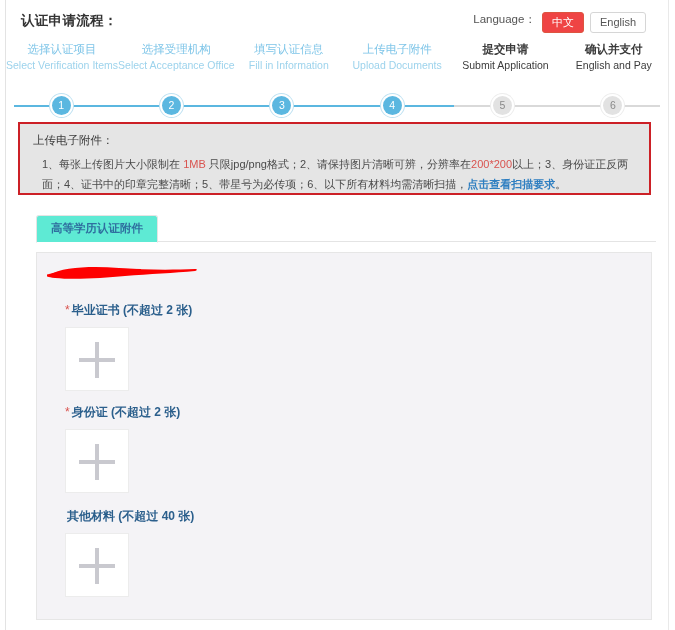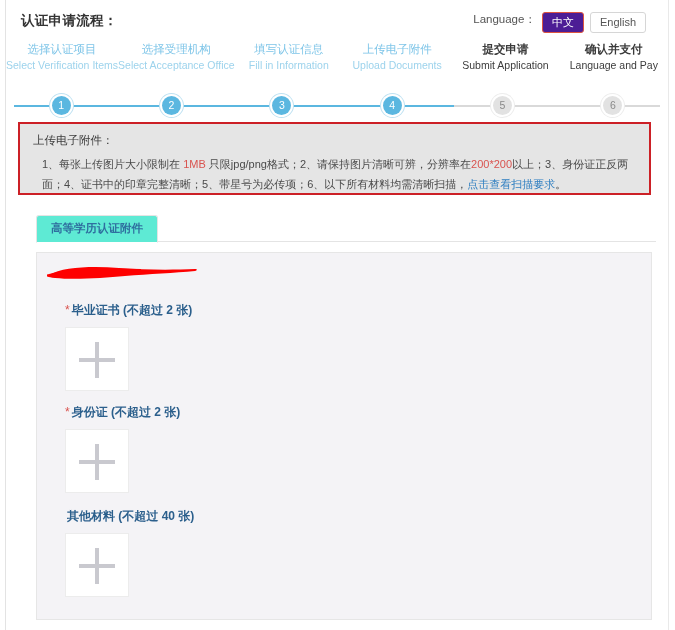--- a/index.html
+++ b/index.html
@@ -75,21 +75,21 @@
   .lang-btn {
     display: inline-block;
     padding: 2px 9px 3px 9px;
     font-size: 11px;
     border-radius: 3px;
     line-height: 14px;
     cursor: pointer;
     user-select: none;
   }
   .lang-btn.active {
-    background: #4c1d95;
+    background: #ef4444;
     color: #ffffff;
     border: 1px solid #dd5540;
   }
   .lang-btn.inactive {
     background: #ffffff;
     color: #555555;
     border: 1px solid #d6d6d6;
   }
 
   
@@ -207,21 +207,21 @@
     left: 22px;
     top: 30px;
     width: 600px;
     font-size: 11px;
     line-height: 20px;
     color: #4a4a4a;
   }
   .notice-body .hl-red { color: #d9534f; }
   .notice-body .hl-link {
     color: #2f7fc1;
-    font-weight: normal;
+    font-weight: bold;
     cursor: pointer;
   }
 
   
   .tabs {
     position: absolute;
     left: 30px;
     top: 215px;
     width: 620px;
     height: 26px;
@@ -345,21 +345,21 @@
       <div class="step done">
         <div class="step-cn">上传电子附件</div>
         <div class="step-en">Upload Documents</div>
       </div>
       <div class="step todo">
         <div class="step-cn">提交申请</div>
         <div class="step-en">Submit Application</div>
       </div>
       <div class="step todo">
         <div class="step-cn">确认并支付</div>
-        <div class="step-en">Language and Pay</div>
+        <div class="step-en">English and Pay</div>
       </div>
     </div>
 
     <div class="track">
       <div class="track-line-base"></div>
       <div class="track-line-active"></div>
       <div class="bullets">
         <div class="bullet-cell">
           <div class="bullet done">1</div>
         </div>

